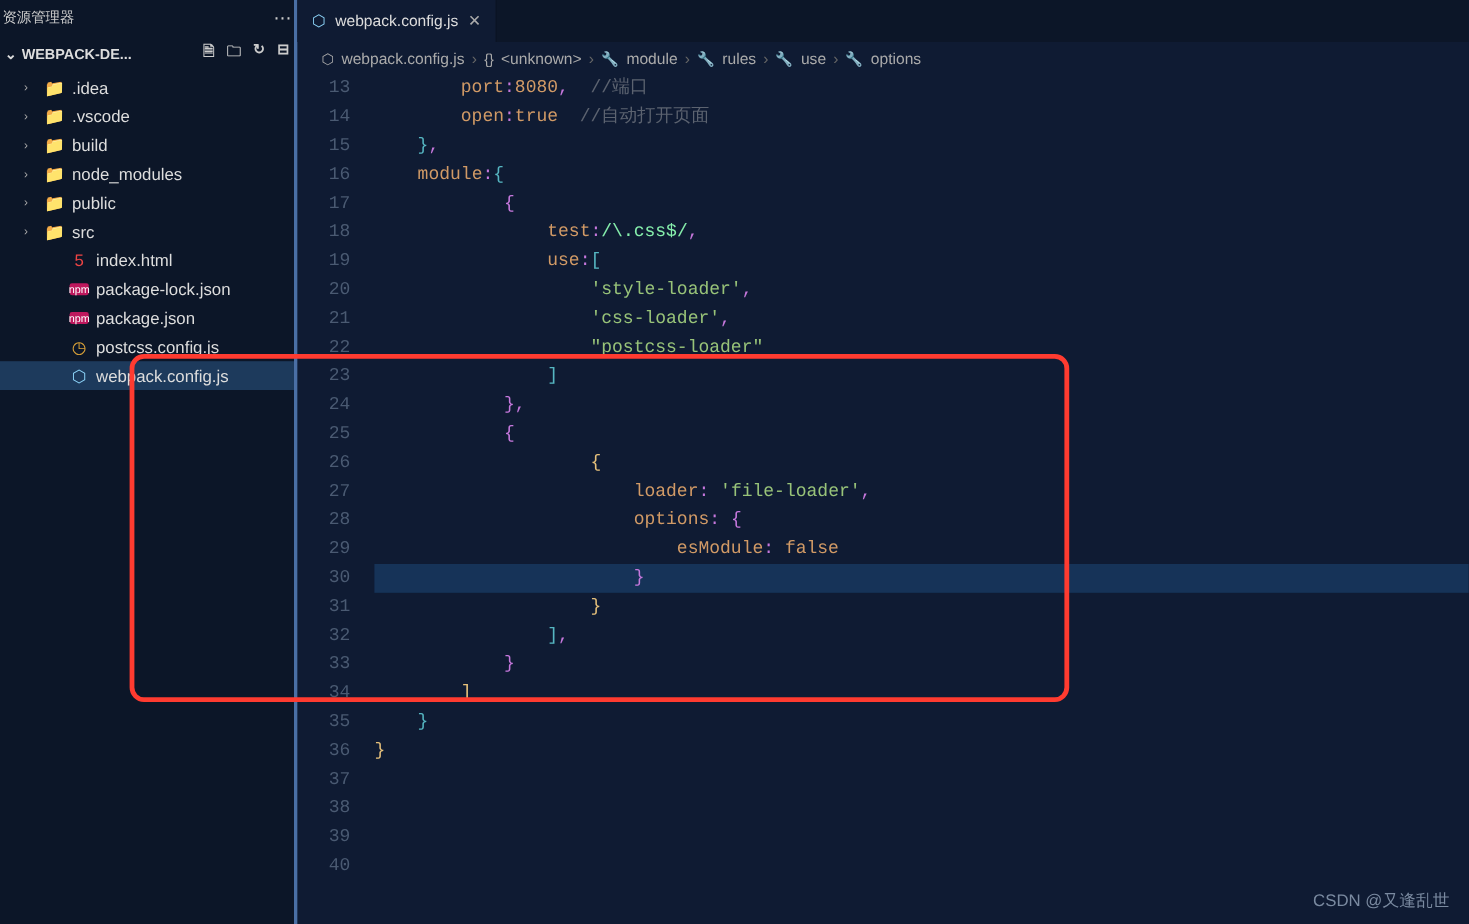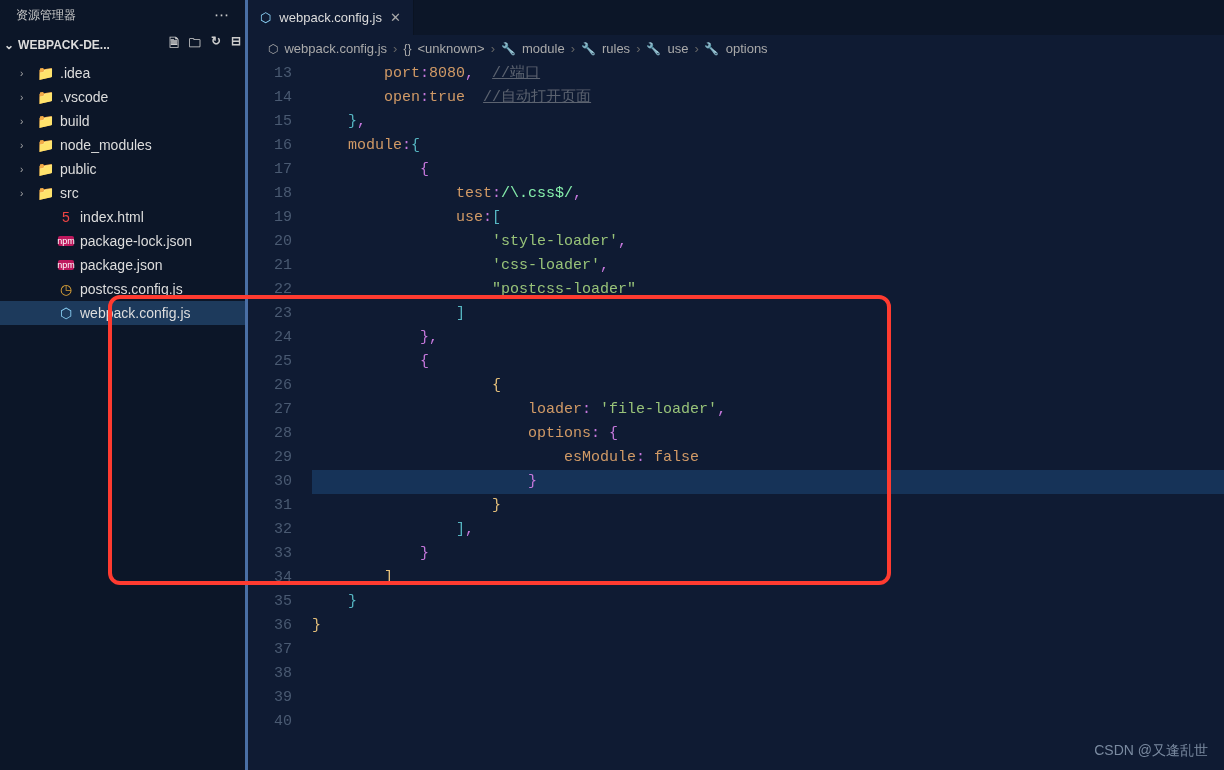--- a/index.html
+++ b/index.html
@@ -16,23 +16,23 @@
 .sidebar {
   width: 248px;
   background: #0c1628;
   border-right: 3px solid #4a6fa5;
   display: flex;
   flex-direction: column;
   flex-shrink: 0;
 }
 .sidebar-header {
   display: flex;
-  align-items: center;
+  align-items: flex-start;
   justify-content: space-between;
-  padding: 6px 16px;
+  padding: 6px 2px;
   font-size: 12px;
   color: #ccc;
 }
 .sidebar-title { flex: 1; }
 .sidebar-actions { color: #ccc; font-size: 15px; }
 .folder-header {
   display: flex;
   align-items: center;
   padding: 4px 4px;
   font-size: 12px;
@@ -118,21 +118,21 @@
 .line.hl { background: #163358; }
 .k-key { color: #d19a66; }
 .k-punc { color: #c678dd; }
 .k-br { color: #56b6c2; }
 .k-br2 { color: #e5c07b; }
 .k-br3 { color: #c678dd; }
 .k-str { color: #98c379; }
 .k-re { color: #86efac; text-align: center; }
 .k-bool { color: #d19a66; }
 .k-num { color: #d19a66; }
-.k-comment { color: #5c6370; text-decoration: underline; }
+.k-comment { color: #5c6370; }
 .highlight-box {
   position: absolute;
   left: 108px;
   top: 295px;
   width: 783px;
   height: 290px;
   border: 4px solid #ff3b30;
   border-radius: 12px;
   pointer-events: none;
 }

